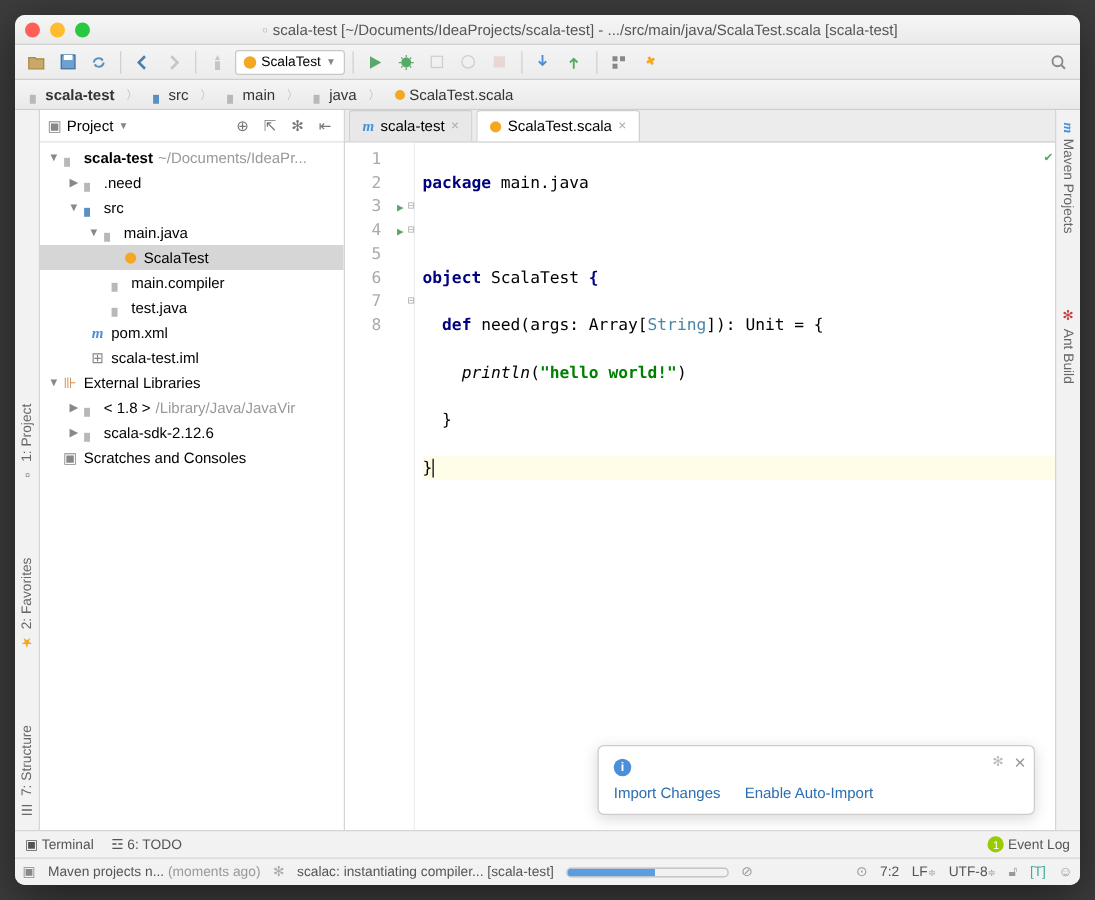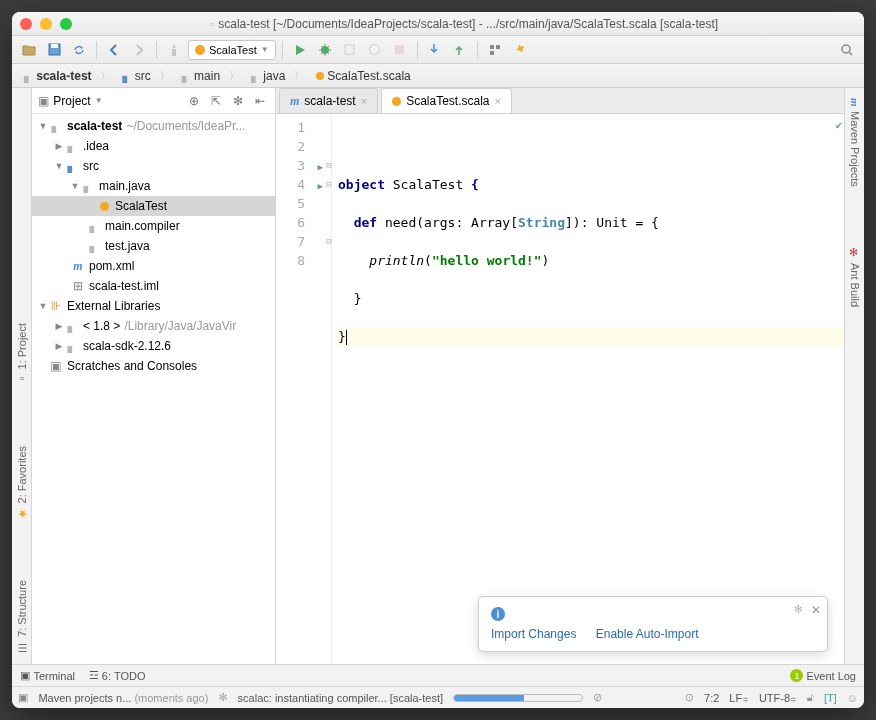--- a/index.html
+++ b/index.html
@@ -42,21 +42,21 @@
 .code { flex: 1; display: flex; font-family: Menlo, monospace; font-size: 13px; overflow: hidden; position: relative; }
 .gutter { width: 56px; background: #fff; border-right: 1px solid #eee; text-align: right; color: #aaa; padding: 4px 4px 0 0; line-height: 19px; position: relative; }
 .gutter .ln { display: block; padding-right: 22px; position: relative; }
 .gutter .run-mark { position: absolute; right: 4px; top: 2px; color: #59a869; font-size: 9px; }
 .fold { position: absolute; right: -7px; width: 10px; text-align: center; color: #aaa; font-size: 9px; }
 .code-body { flex: 1; padding: 4px 0 0 6px; line-height: 19px; white-space: pre; position: relative; }
 .code-body .line { height: 19px; }
 .hl-line { background: #fffce8; }
 .kw { color: #000080; font-weight: bold; }
 .str { color: #008000; font-weight: bold; }
-.type { color: #4a86a8; font-weight: bold; }
+.type { color: #4a86a8; }
 .fn { font-style: italic; }
 .cursor-block { display: inline-block; width: 1px; height: 15px; background: #000; vertical-align: middle; }
 .notification { position: absolute; right: 16px; bottom: 12px; width: 350px; background: #fff; border: 1px solid #ccc; border-radius: 5px; box-shadow: 0 3px 12px rgba(0,0,0,.15); padding: 10px 12px; }
 .notification .ntitle { font-weight: bold; font-size: 12px; margin-bottom: 6px; display: flex; align-items: center; gap: 6px; }
 .notification .nlinks a { color: #2a6db0; text-decoration: none; margin-right: 16px; font-size: 12px; }
 .notification .nclose { position: absolute; right: 6px; top: 6px; color: #999; cursor: pointer; font-size: 12px; }
 .notification .ngear { position: absolute; right: 24px; top: 6px; color: #bbb; font-size: 11px; }
 .bottom-tabs { height: 22px; background: #f2f2f2; border-top: 1px solid #d5d5d5; display: flex; align-items: center; padding: 0 8px; font-size: 11px; color: #555; gap: 14px; }
 .bottom-tabs .bt { cursor: pointer; display: flex; align-items: center; gap: 3px; }
 .bottom-tabs .spacer { flex: 1; }
@@ -241,21 +241,21 @@
       <div class="tree">
         <div class="node" style="padding-left:6px">
             <span class="arrow">▼</span>
             <span class="ic folder-icon">▖</span>
             <b>scala-test</b>
             <span class="muted">~/Documents/IdeaPr...</span>
           </div>
         <div class="node" style="padding-left:22px">
             <span class="arrow">▶</span>
             <span class="ic folder-icon">▖</span>
-            <span>.idea</span>
+            <span>.need</span>
           </div>
         <div class="node" style="padding-left:22px">
             <span class="arrow">▼</span>
             <span class="ic" style="color:#5a8fc2">▖</span>
             <span>src</span>
           </div>
         <div class="node" style="padding-left:38px">
             <span class="arrow">▼</span>
             <span class="ic folder-icon">▖</span>
             <span>main.java</span>
@@ -323,20 +323,21 @@
           <span class="ln">1</span>
           <span class="ln">2</span>
           <span class="ln"><span>3</span><span class="run-mark">▶</span><span class="fold">⊟</span></span>
           <span class="ln"><span>4</span><span class="run-mark">▶</span><span class="fold">⊟</span></span>
           <span class="ln">5</span>
           <span class="ln">6</span>
           <span class="ln"><span>7</span><span class="fold">⊟</span></span>
           <span class="ln">8</span>
         </div>
         <div class="code-body">
+<div class="line"><span class="kw">package</span><span> main.java</span></div>
 <div class="line"></div>
 <div class="line"><span class="kw">object</span><span> ScalaTest </span><span class="kw">{</span></div>
 <div class="line">  <span class="kw">def</span><span> need(args: Array[</span><span class="type">String</span><span>]): Unit = {</span></div>
 <div class="line"><span>    </span><span class="fn">println</span><span>(</span><span class="str">"hello world!"</span><span>)</span></div>
 <div class="line"><span>  }</span></div>
 <div class="line hl-line"><span>}</span><span class="cursor-block"></span></div>
 <div class="line"></div>
           <div style="position:absolute;right:2px;top:2px;color:#59a869;font-size:11px">✔</div>
         </div>
       </div>

